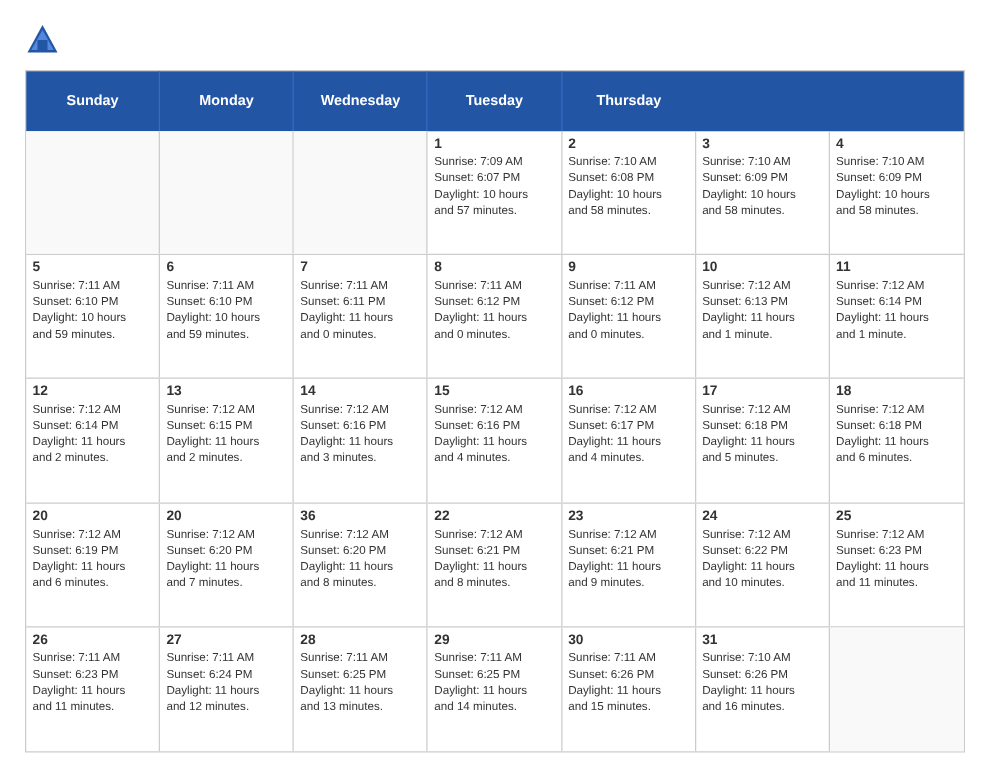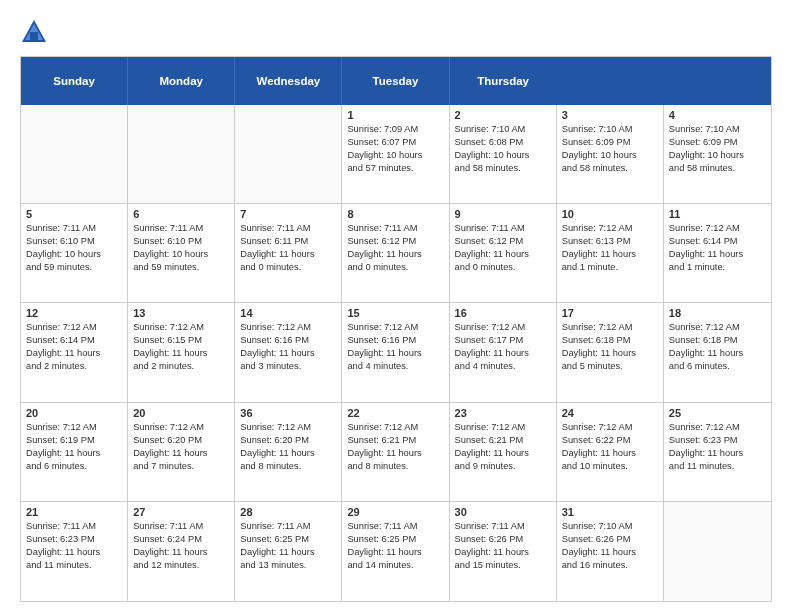--- a/index.html
+++ b/index.html
@@ -324,21 +324,21 @@
           <div class="cal-cell">
             <div class="day-num">25</div>
             <div class="cell-line">Sunrise: 7:12 AM</div>
             <div class="cell-line">Sunset: 6:23 PM</div>
             <div class="cell-line">Daylight: 11 hours</div>
             <div class="cell-line">and 11 minutes.</div>
           </div>
         </div>
         <div class="cal-row">
           <div class="cal-cell">
-            <div class="day-num">21</div>
+            <div class="day-num">26</div>
             <div class="cell-line">Sunrise: 7:11 AM</div>
             <div class="cell-line">Sunset: 6:23 PM</div>
             <div class="cell-line">Daylight: 11 hours</div>
             <div class="cell-line">and 11 minutes.</div>
           </div>
           <div class="cal-cell">
             <div class="day-num">27</div>
             <div class="cell-line">Sunrise: 7:11 AM</div>
             <div class="cell-line">Sunset: 6:24 PM</div>
             <div class="cell-line">Daylight: 11 hours</div>

